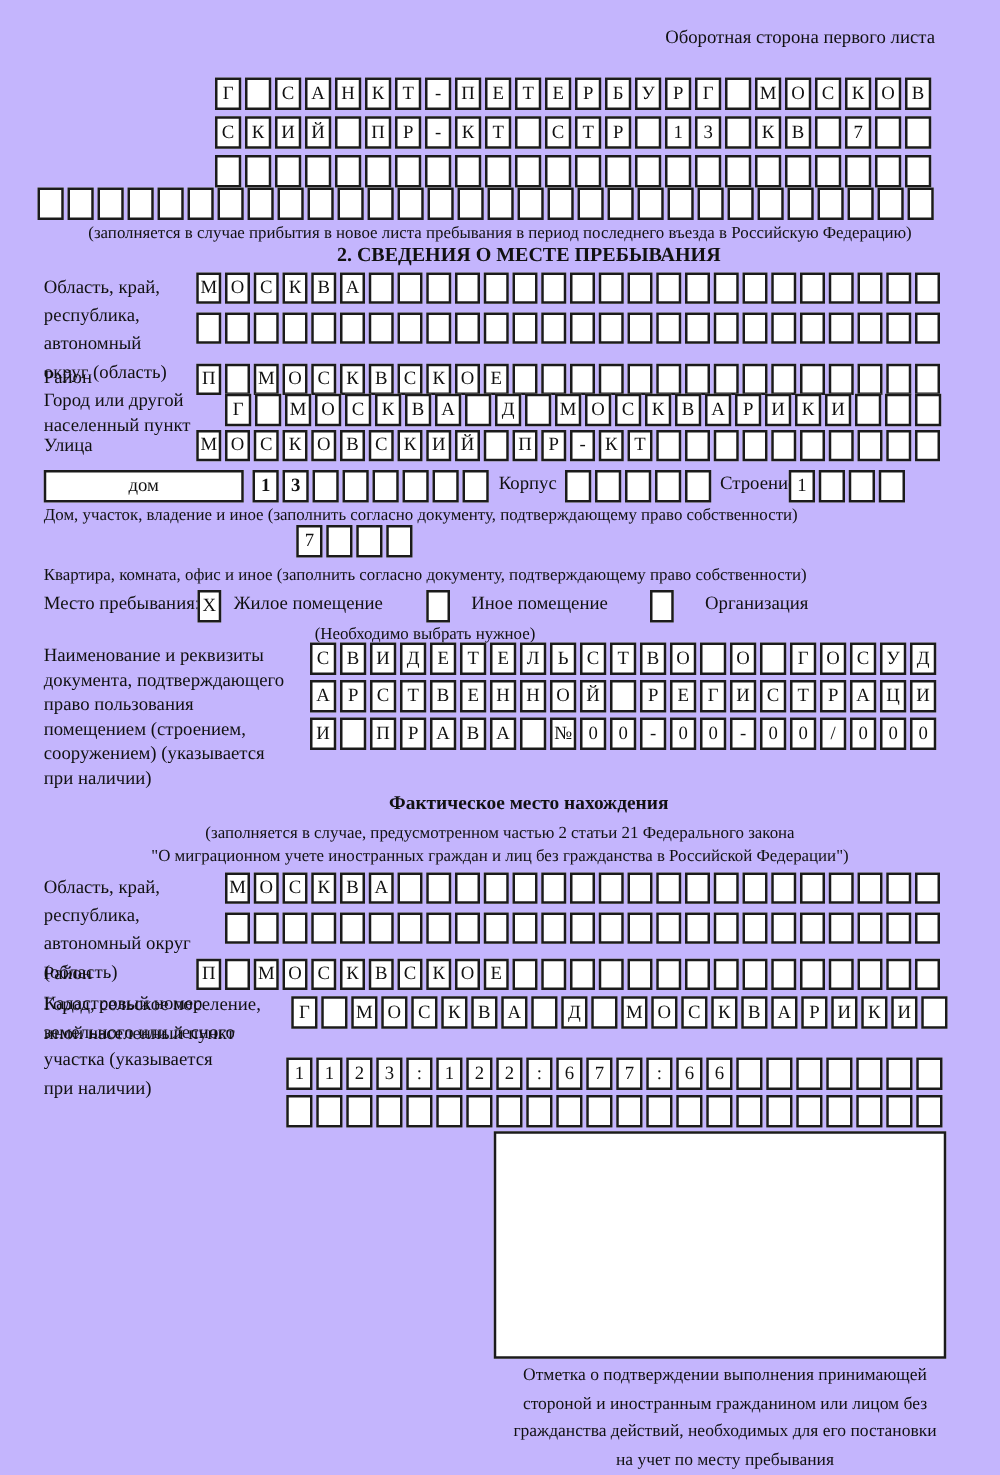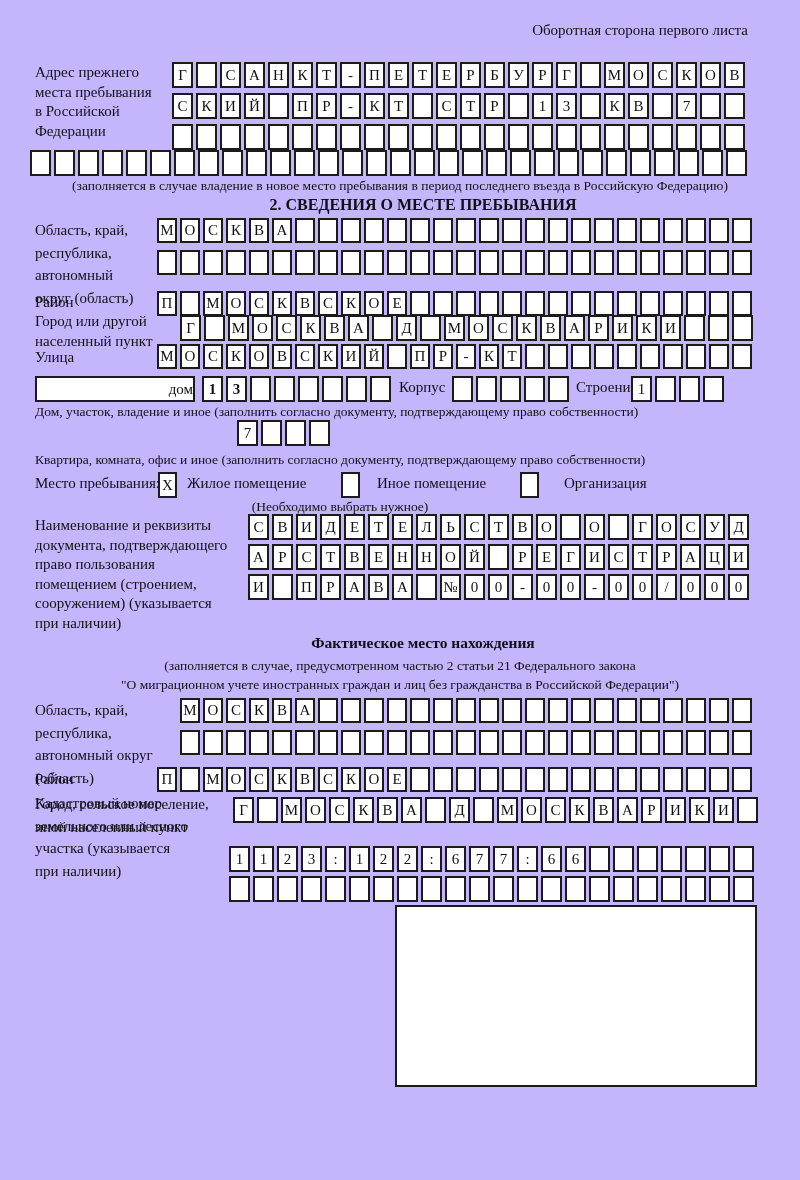--- a/index.html
+++ b/index.html
@@ -11,42 +11,38 @@
   .lh22{line-height:22.5px;}
   .caption{position:absolute;font-size:13.5px;white-space:pre-line;}
   .center{left:0;width:800px;text-align:center;}
   .title{position:absolute;left:0;width:800px;text-align:center;font-weight:bold;font-size:16px;padding-left:23px;}
   .boxrow{position:absolute;white-space:nowrap;font-weight:normal;}
   .cbox{display:inline-block;box-sizing:border-box;border:2px solid #1b1b1b;background:#fff;
         text-align:center;font-size:15px;vertical-align:top;overflow:hidden;}
   .p24 .cbox{width:21px;height:26px;margin-right:3px;line-height:22px;}
   .p23 .cbox{width:20px;height:25px;margin-right:3px;line-height:21px;}
   .widebox{position:absolute;box-sizing:border-box;border:2px solid #1b1b1b;background:#fff;
-        text-align:right;font-size:15px;}
+        text-align:center;font-size:15px;}
   .checkbox{position:absolute;box-sizing:border-box;width:19px;height:26px;border:2px solid #1b1b1b;
         text-align:center;font-size:15px;line-height:22px;background:#fff;}
   .itext{position:absolute;font-size:15px;}
   .stampbox{position:absolute;border:2px solid #1b1b1b;background:#fff;}
 </style>
 </head>
 <body>
 
 <div class="page">
 
   <div class="abs top-note" style="top:22px;right:52px;">Оборотная сторона первого листа</div>
 
-  <div class="label" style="left:35px;top:63px;width:140px;">Адрес прежнего
-места пребывания
-в Российской
-Федерации</div>
   <div class="boxrow p24" style="left:172px;top:62px;"><span class="cbox">Г</span><span class="cbox"></span><span class="cbox">С</span><span class="cbox">А</span><span class="cbox">Н</span><span class="cbox">К</span><span class="cbox">Т</span><span class="cbox">-</span><span class="cbox">П</span><span class="cbox">Е</span><span class="cbox">Т</span><span class="cbox">Е</span><span class="cbox">Р</span><span class="cbox">Б</span><span class="cbox">У</span><span class="cbox">Р</span><span class="cbox">Г</span><span class="cbox"></span><span class="cbox">М</span><span class="cbox">О</span><span class="cbox">С</span><span class="cbox">К</span><span class="cbox">О</span><span class="cbox">В</span></div>
   <div class="boxrow p24" style="left:172px;top:93px;"><span class="cbox">С</span><span class="cbox">К</span><span class="cbox">И</span><span class="cbox">Й</span><span class="cbox"></span><span class="cbox">П</span><span class="cbox">Р</span><span class="cbox">-</span><span class="cbox">К</span><span class="cbox">Т</span><span class="cbox"></span><span class="cbox">С</span><span class="cbox">Т</span><span class="cbox">Р</span><span class="cbox"></span><span class="cbox">1</span><span class="cbox">3</span><span class="cbox"></span><span class="cbox">К</span><span class="cbox">В</span><span class="cbox"></span><span class="cbox">7</span><span class="cbox"></span><span class="cbox"></span></div>
   <div class="boxrow p24" style="left:172px;top:124px;"><span class="cbox"></span><span class="cbox"></span><span class="cbox"></span><span class="cbox"></span><span class="cbox"></span><span class="cbox"></span><span class="cbox"></span><span class="cbox"></span><span class="cbox"></span><span class="cbox"></span><span class="cbox"></span><span class="cbox"></span><span class="cbox"></span><span class="cbox"></span><span class="cbox"></span><span class="cbox"></span><span class="cbox"></span><span class="cbox"></span><span class="cbox"></span><span class="cbox"></span><span class="cbox"></span><span class="cbox"></span><span class="cbox"></span><span class="cbox"></span></div>
   <div class="boxrow p24" style="left:30px;top:150px;"><span class="cbox"></span><span class="cbox"></span><span class="cbox"></span><span class="cbox"></span><span class="cbox"></span><span class="cbox"></span><span class="cbox"></span><span class="cbox"></span><span class="cbox"></span><span class="cbox"></span><span class="cbox"></span><span class="cbox"></span><span class="cbox"></span><span class="cbox"></span><span class="cbox"></span><span class="cbox"></span><span class="cbox"></span><span class="cbox"></span><span class="cbox"></span><span class="cbox"></span><span class="cbox"></span><span class="cbox"></span><span class="cbox"></span><span class="cbox"></span><span class="cbox"></span><span class="cbox"></span><span class="cbox"></span><span class="cbox"></span><span class="cbox"></span><span class="cbox"></span></div>
-  <div class="caption center" style="top:178px;">(заполняется в случае владение в новое место пребывания в период последнего въезда в Российскую Федерацию)</div>
+  <div class="caption center" style="top:178px;">(заполняется в случае прибытия в новое листа пребывания в период последнего въезда в Российскую Федерацию)</div>
 
   <div class="title" style="top:196px;">2. СВЕДЕНИЯ О МЕСТЕ ПРЕБЫВАНИЯ</div>
 
   <div class="label lh22" style="left:35px;top:219px;width:130px;">Область, край,
 республика,
 автономный
 округ (область)</div>
   <div class="boxrow p23" style="left:157px;top:218px;"><span class="cbox">М</span><span class="cbox">О</span><span class="cbox">С</span><span class="cbox">К</span><span class="cbox">В</span><span class="cbox">А</span><span class="cbox"></span><span class="cbox"></span><span class="cbox"></span><span class="cbox"></span><span class="cbox"></span><span class="cbox"></span><span class="cbox"></span><span class="cbox"></span><span class="cbox"></span><span class="cbox"></span><span class="cbox"></span><span class="cbox"></span><span class="cbox"></span><span class="cbox"></span><span class="cbox"></span><span class="cbox"></span><span class="cbox"></span><span class="cbox"></span><span class="cbox"></span><span class="cbox"></span></div>
   <div class="boxrow p23" style="left:157px;top:250px;"><span class="cbox"></span><span class="cbox"></span><span class="cbox"></span><span class="cbox"></span><span class="cbox"></span><span class="cbox"></span><span class="cbox"></span><span class="cbox"></span><span class="cbox"></span><span class="cbox"></span><span class="cbox"></span><span class="cbox"></span><span class="cbox"></span><span class="cbox"></span><span class="cbox"></span><span class="cbox"></span><span class="cbox"></span><span class="cbox"></span><span class="cbox"></span><span class="cbox"></span><span class="cbox"></span><span class="cbox"></span><span class="cbox"></span><span class="cbox"></span><span class="cbox"></span><span class="cbox"></span></div>
 
@@ -109,14 +105,18 @@
   <div class="boxrow p24" style="left:233px;top:797px;"><span class="cbox">Г</span><span class="cbox"></span><span class="cbox">М</span><span class="cbox">О</span><span class="cbox">С</span><span class="cbox">К</span><span class="cbox">В</span><span class="cbox">А</span><span class="cbox"></span><span class="cbox">Д</span><span class="cbox"></span><span class="cbox">М</span><span class="cbox">О</span><span class="cbox">С</span><span class="cbox">К</span><span class="cbox">В</span><span class="cbox">А</span><span class="cbox">Р</span><span class="cbox">И</span><span class="cbox">К</span><span class="cbox">И</span><span class="cbox"></span></div>
 
   <div class="label lh22" style="left:35px;top:792px;width:185px;">Кадастровый номер
 земельного или лесного
 участка (указывается
 при наличии)</div>
   <div class="boxrow p24" style="left:229px;top:846px;"><span class="cbox">1</span><span class="cbox">1</span><span class="cbox">2</span><span class="cbox">3</span><span class="cbox">:</span><span class="cbox">1</span><span class="cbox">2</span><span class="cbox">2</span><span class="cbox">:</span><span class="cbox">6</span><span class="cbox">7</span><span class="cbox">7</span><span class="cbox">:</span><span class="cbox">6</span><span class="cbox">6</span><span class="cbox"></span><span class="cbox"></span><span class="cbox"></span><span class="cbox"></span><span class="cbox"></span><span class="cbox"></span><span class="cbox"></span></div>
   <div class="boxrow p24" style="left:229px;top:876px;"><span class="cbox"></span><span class="cbox"></span><span class="cbox"></span><span class="cbox"></span><span class="cbox"></span><span class="cbox"></span><span class="cbox"></span><span class="cbox"></span><span class="cbox"></span><span class="cbox"></span><span class="cbox"></span><span class="cbox"></span><span class="cbox"></span><span class="cbox"></span><span class="cbox"></span><span class="cbox"></span><span class="cbox"></span><span class="cbox"></span><span class="cbox"></span><span class="cbox"></span><span class="cbox"></span><span class="cbox"></span></div>
 
   <div class="stampbox" style="left:395px;top:905px;width:358px;height:178px;"></div>
+  <div class="caption" style="left:383px;top:1090px;width:394px;text-align:center;font-size:14px;line-height:22.5px;">Отметка о подтверждении выполнения принимающей
+стороной и иностранным гражданином или лицом без
+гражданства действий, необходимых для его постановки
+на учет по месту пребывания</div>
 
 </div>
 
 </body></html>

